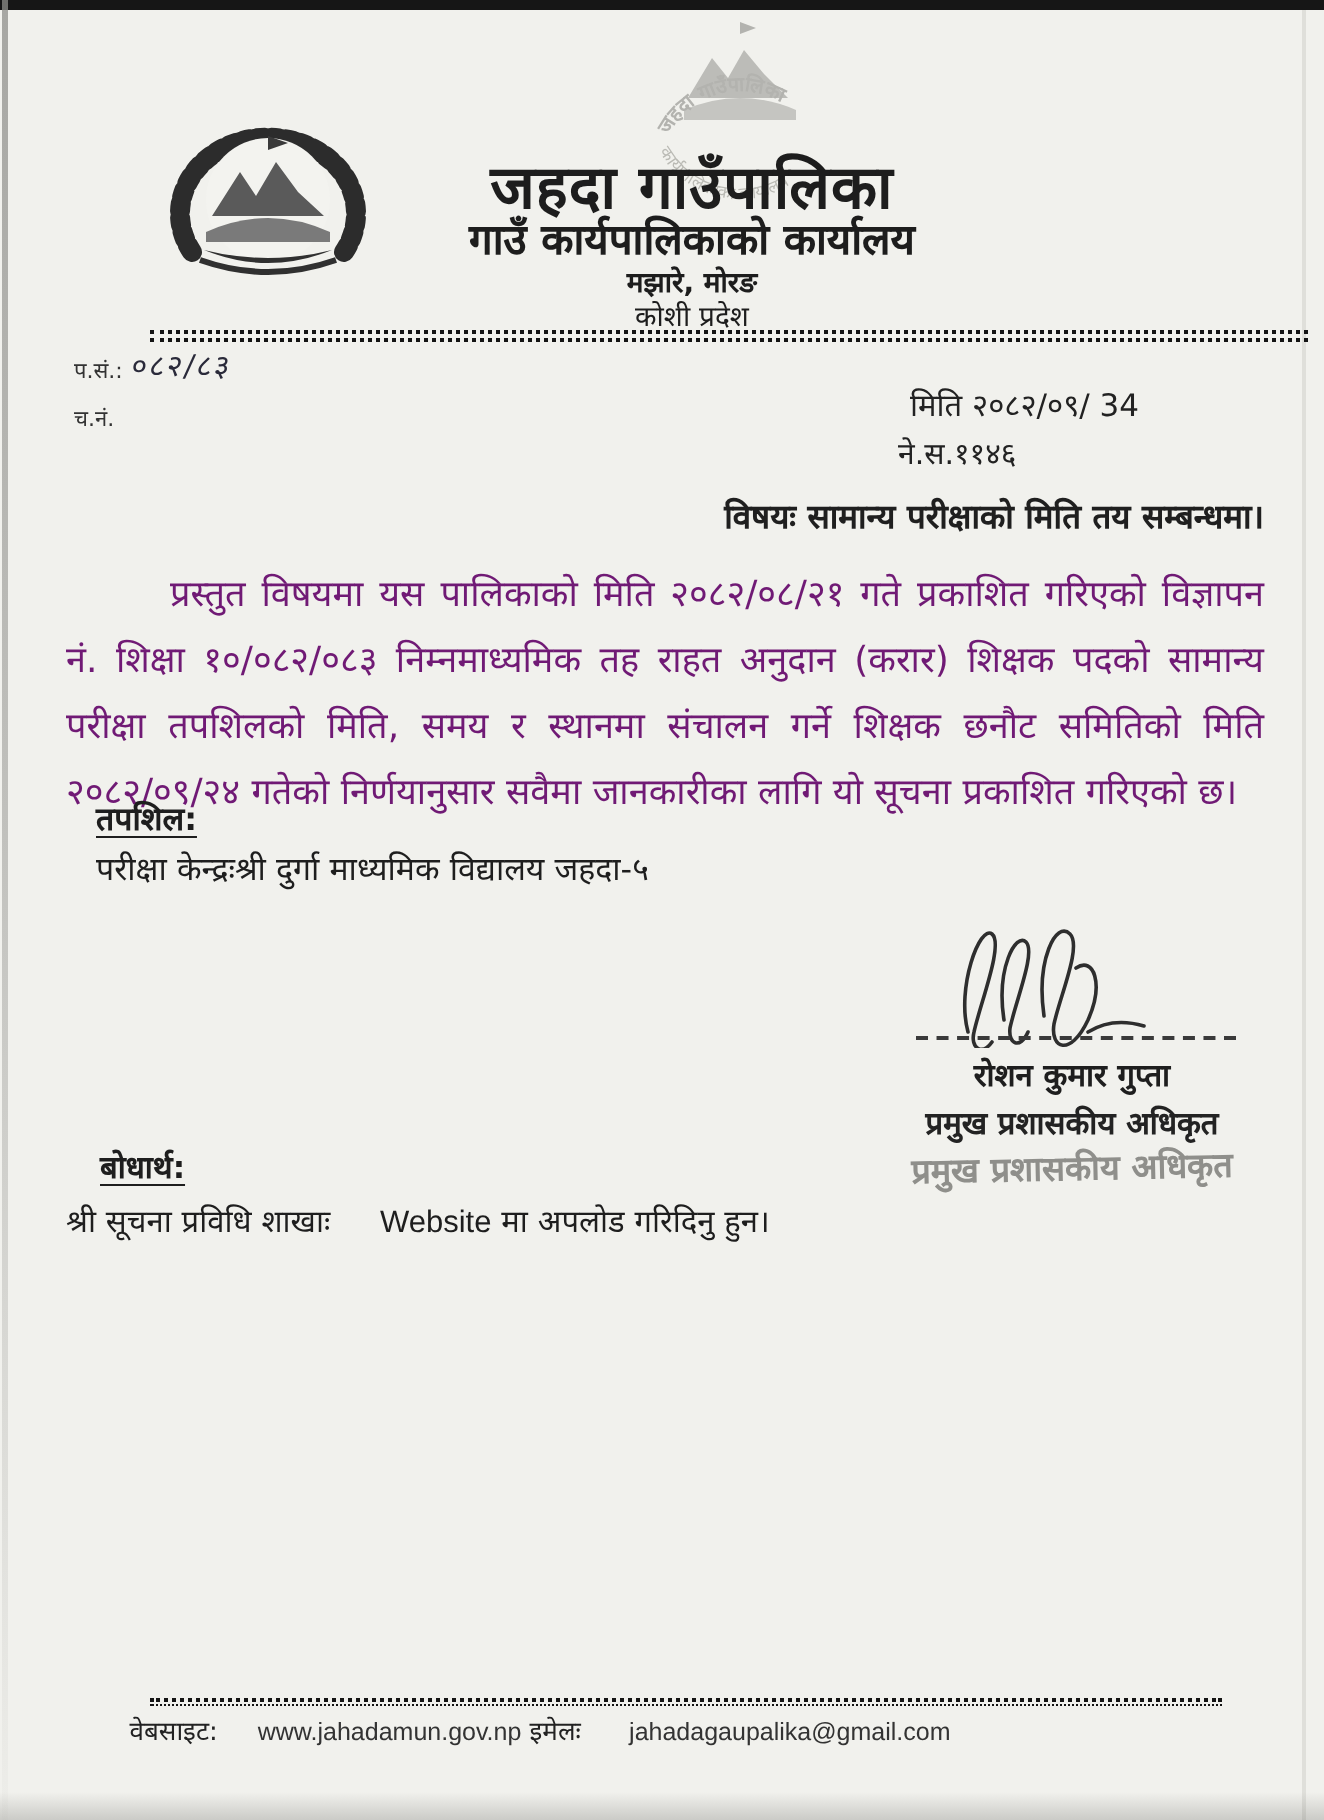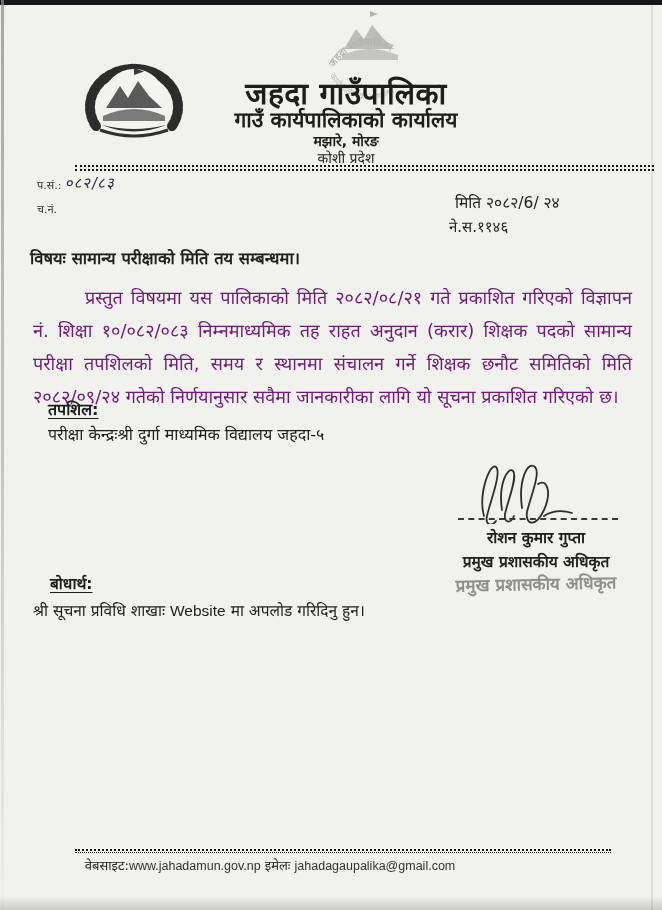--- a/index.html
+++ b/index.html
@@ -29,41 +29,41 @@
 
   .divider { position:absolute; left:75px; right:8px; top:165px; height:6px;
     border-top:2px dotted #141414; border-bottom:2px dotted #141414; }
   .divider-footer { position:absolute; left:75px; width:536px; top:849px; height:4px;
     border-top:2px dotted #141414; border-bottom:1px dotted #141414; }
 
   .abs { position:absolute; }
   .small-label { font-size:11px; color:#333; }
   .hand { font-size:15px; color:#2a2a3a; transform:skewX(-8deg); letter-spacing:1px; }
 
-  .subject { position:absolute; left:30px; width:602px; top:246px; text-align:left;
+  .subject { position:absolute; left:30px; width:602px; top:246px; text-align:right;
     font-size:16.5px; font-weight:600; color:#1f1f1f; }
 
   .body-par { position:absolute; left:33px; width:599px; top:281px;
     font-size:18px; line-height:33px; text-align:justify; text-indent:52px; color:#701a75; }
 
   .details { position:absolute; left:48px; top:397px; font-size:16px; line-height:25px; color:#1e1e1e; }
   .details .hd { text-decoration:underline; text-underline-offset:3px; font-weight:700; }
 
   .sig-block { position:absolute; left:438px; top:460px; width:196px; text-align:center; }
   .sig-svg { position:absolute; left:36px; top:-2px; width:118px; height:66px; }
   .sig-line { position:absolute; left:20px; top:58px; width:160px; border-top:2px dashed #3a3a3a; }
   .sig-name  { position:absolute; left:0; top:66px; width:196px; font-size:15.5px; font-weight:700; color:#1e1e1e; }
   .sig-title { position:absolute; left:0; top:90px; width:196px; font-size:15.5px; font-weight:600; color:#232323; }
   .sig-stamp { position:absolute; left:-4px; top:112px; width:204px; font-size:17px; font-weight:600;
     color:#8f8f8b; transform:rotate(-1.2deg); }
 
   .cc { position:absolute; left:50px; top:572px; font-size:15.5px; color:#1e1e1e; }
   .cc .hd { text-decoration:underline; text-underline-offset:3px; font-weight:700; }
   .cc .ln { position:absolute; left:-17px; top:27px; width:420px; font-size:15.5px; }
-  .latin { font-family:"Liberation Sans", sans-serif; }
+  .latin { font-family:"Liberation Sans", sans-serif;margin-left:20px; }
 
   .footer-text { position:absolute; left:0; width:540px; top:856px; text-align:center;
     font-size:13px; color:#222; }
   .footer-text .latin { font-size:12.5px; color:#333; }
 </style>
 </head>
 <body>
 
 <div class="page">
   <div class="edge-top"></div>
@@ -100,21 +100,21 @@
   <div class="hdr-text h-title">जहदा गाउँपालिका</div>
   <div class="hdr-text h-addr">मझारे, मोरङ</div>
   <div class="hdr-text h-office">गाउँ कार्यपालिकाको कार्यालय</div>
   <div class="hdr-text h-prov">कोशी प्रदेश</div>
 
   <div class="divider"></div>
 
   <div class="abs small-label" style="left:37px; top:177px;">प.सं.:</div>
   <div class="abs hand" style="left:66px; top:172px;">०८२/८३</div>
   <div class="abs small-label" style="left:37px; top:201px;">च.नं.</div>
-  <div class="abs" style="left:455px; top:191px; font-size:15.5px;">मिति २०८२/6/ २४</div>
+  <div class="abs" style="left:455px; top:191px; font-size:15.5px;">मिति २०८२/०९/ 34</div>
   <div class="abs" style="left:449px; top:216px; font-size:15px;">ने.स.११४६</div>
 
   <div class="subject">विषयः सामान्य परीक्षाको मिति तय सम्बन्धमा।</div>
 
   <div class="body-par">प्रस्तुत विषयमा यस पालिकाको मिति २०८२/०८/२१ गते प्रकाशित गरिएको विज्ञापन नं. शिक्षा १०/०८२/०८३ निम्नमाध्यमिक तह राहत अनुदान (करार) शिक्षक पदको सामान्य परीक्षा तपशिलको मिति, समय र स्थानमा संचालन गर्ने शिक्षक छनौट समितिको मिति २०८२/०९/२४ गतेको निर्णयानुसार सवैमा जानकारीका लागि यो सूचना प्रकाशित गरिएको छ।</div>
 
   <div class="details">
     <div class="hd">तपशिल:</div>
     <div>परीक्षा केन्द्रःश्री दुर्गा माध्यमिक विद्यालय जहदा-५</div>
   </div>

